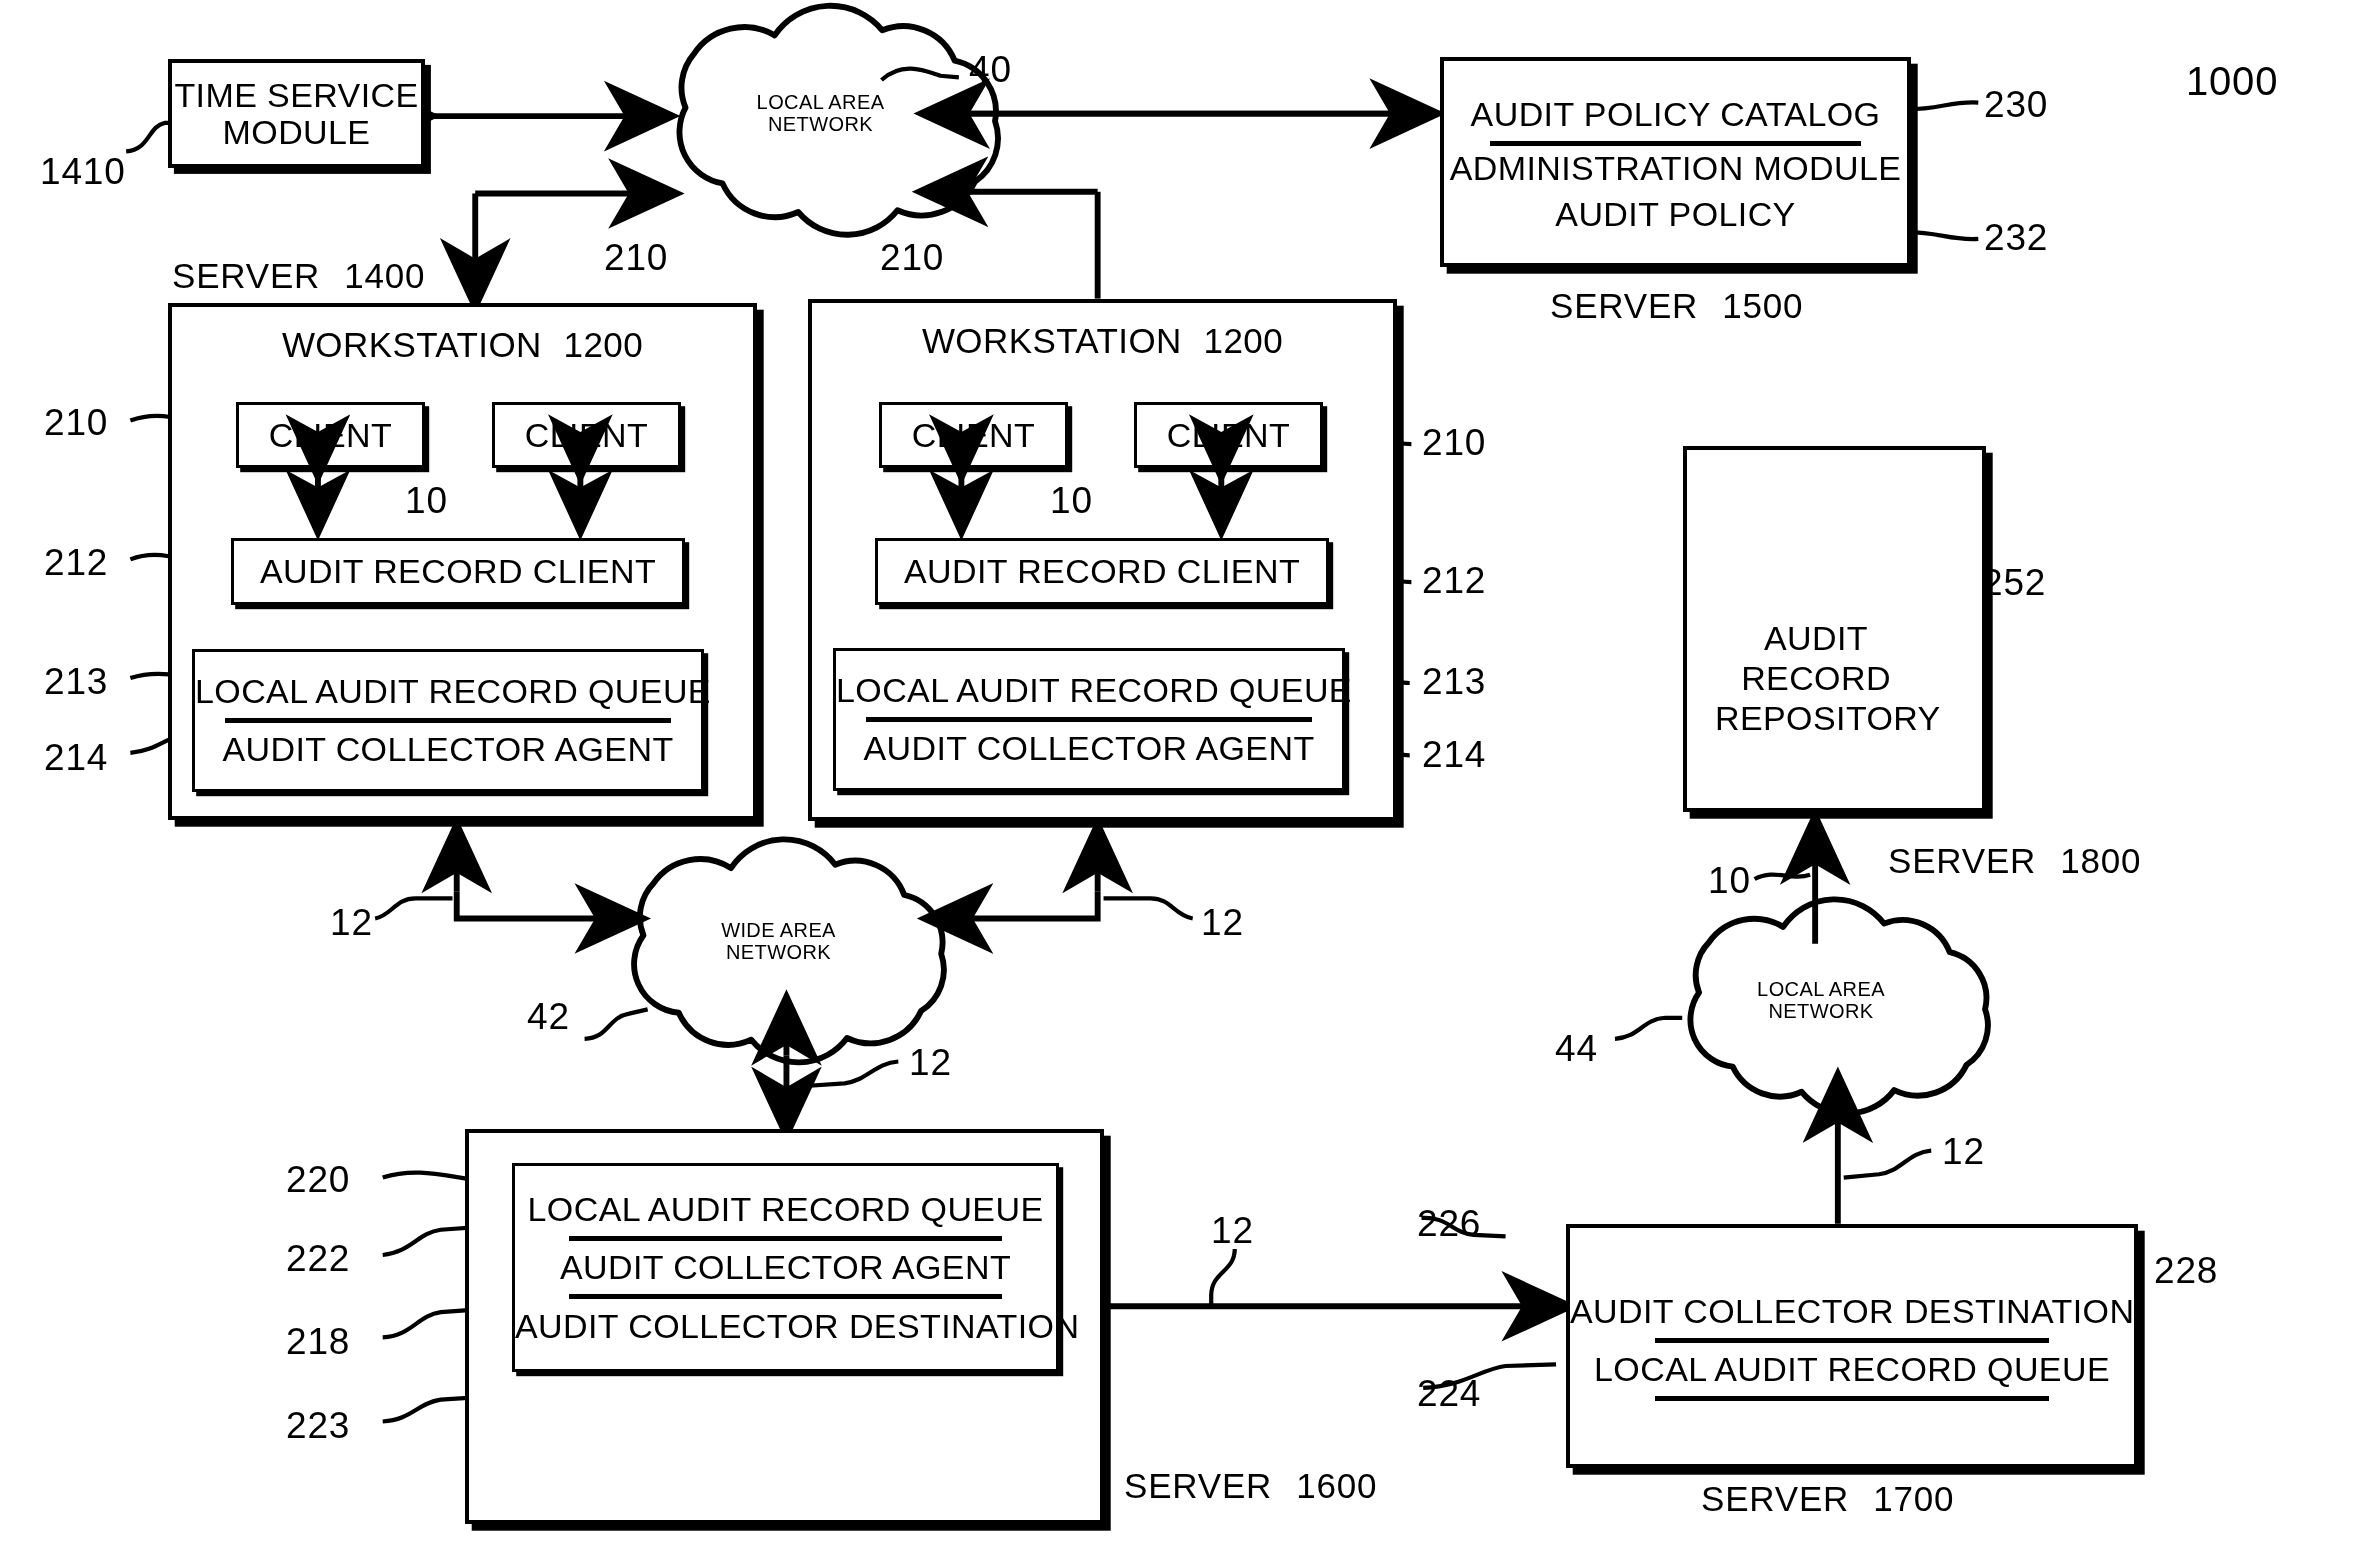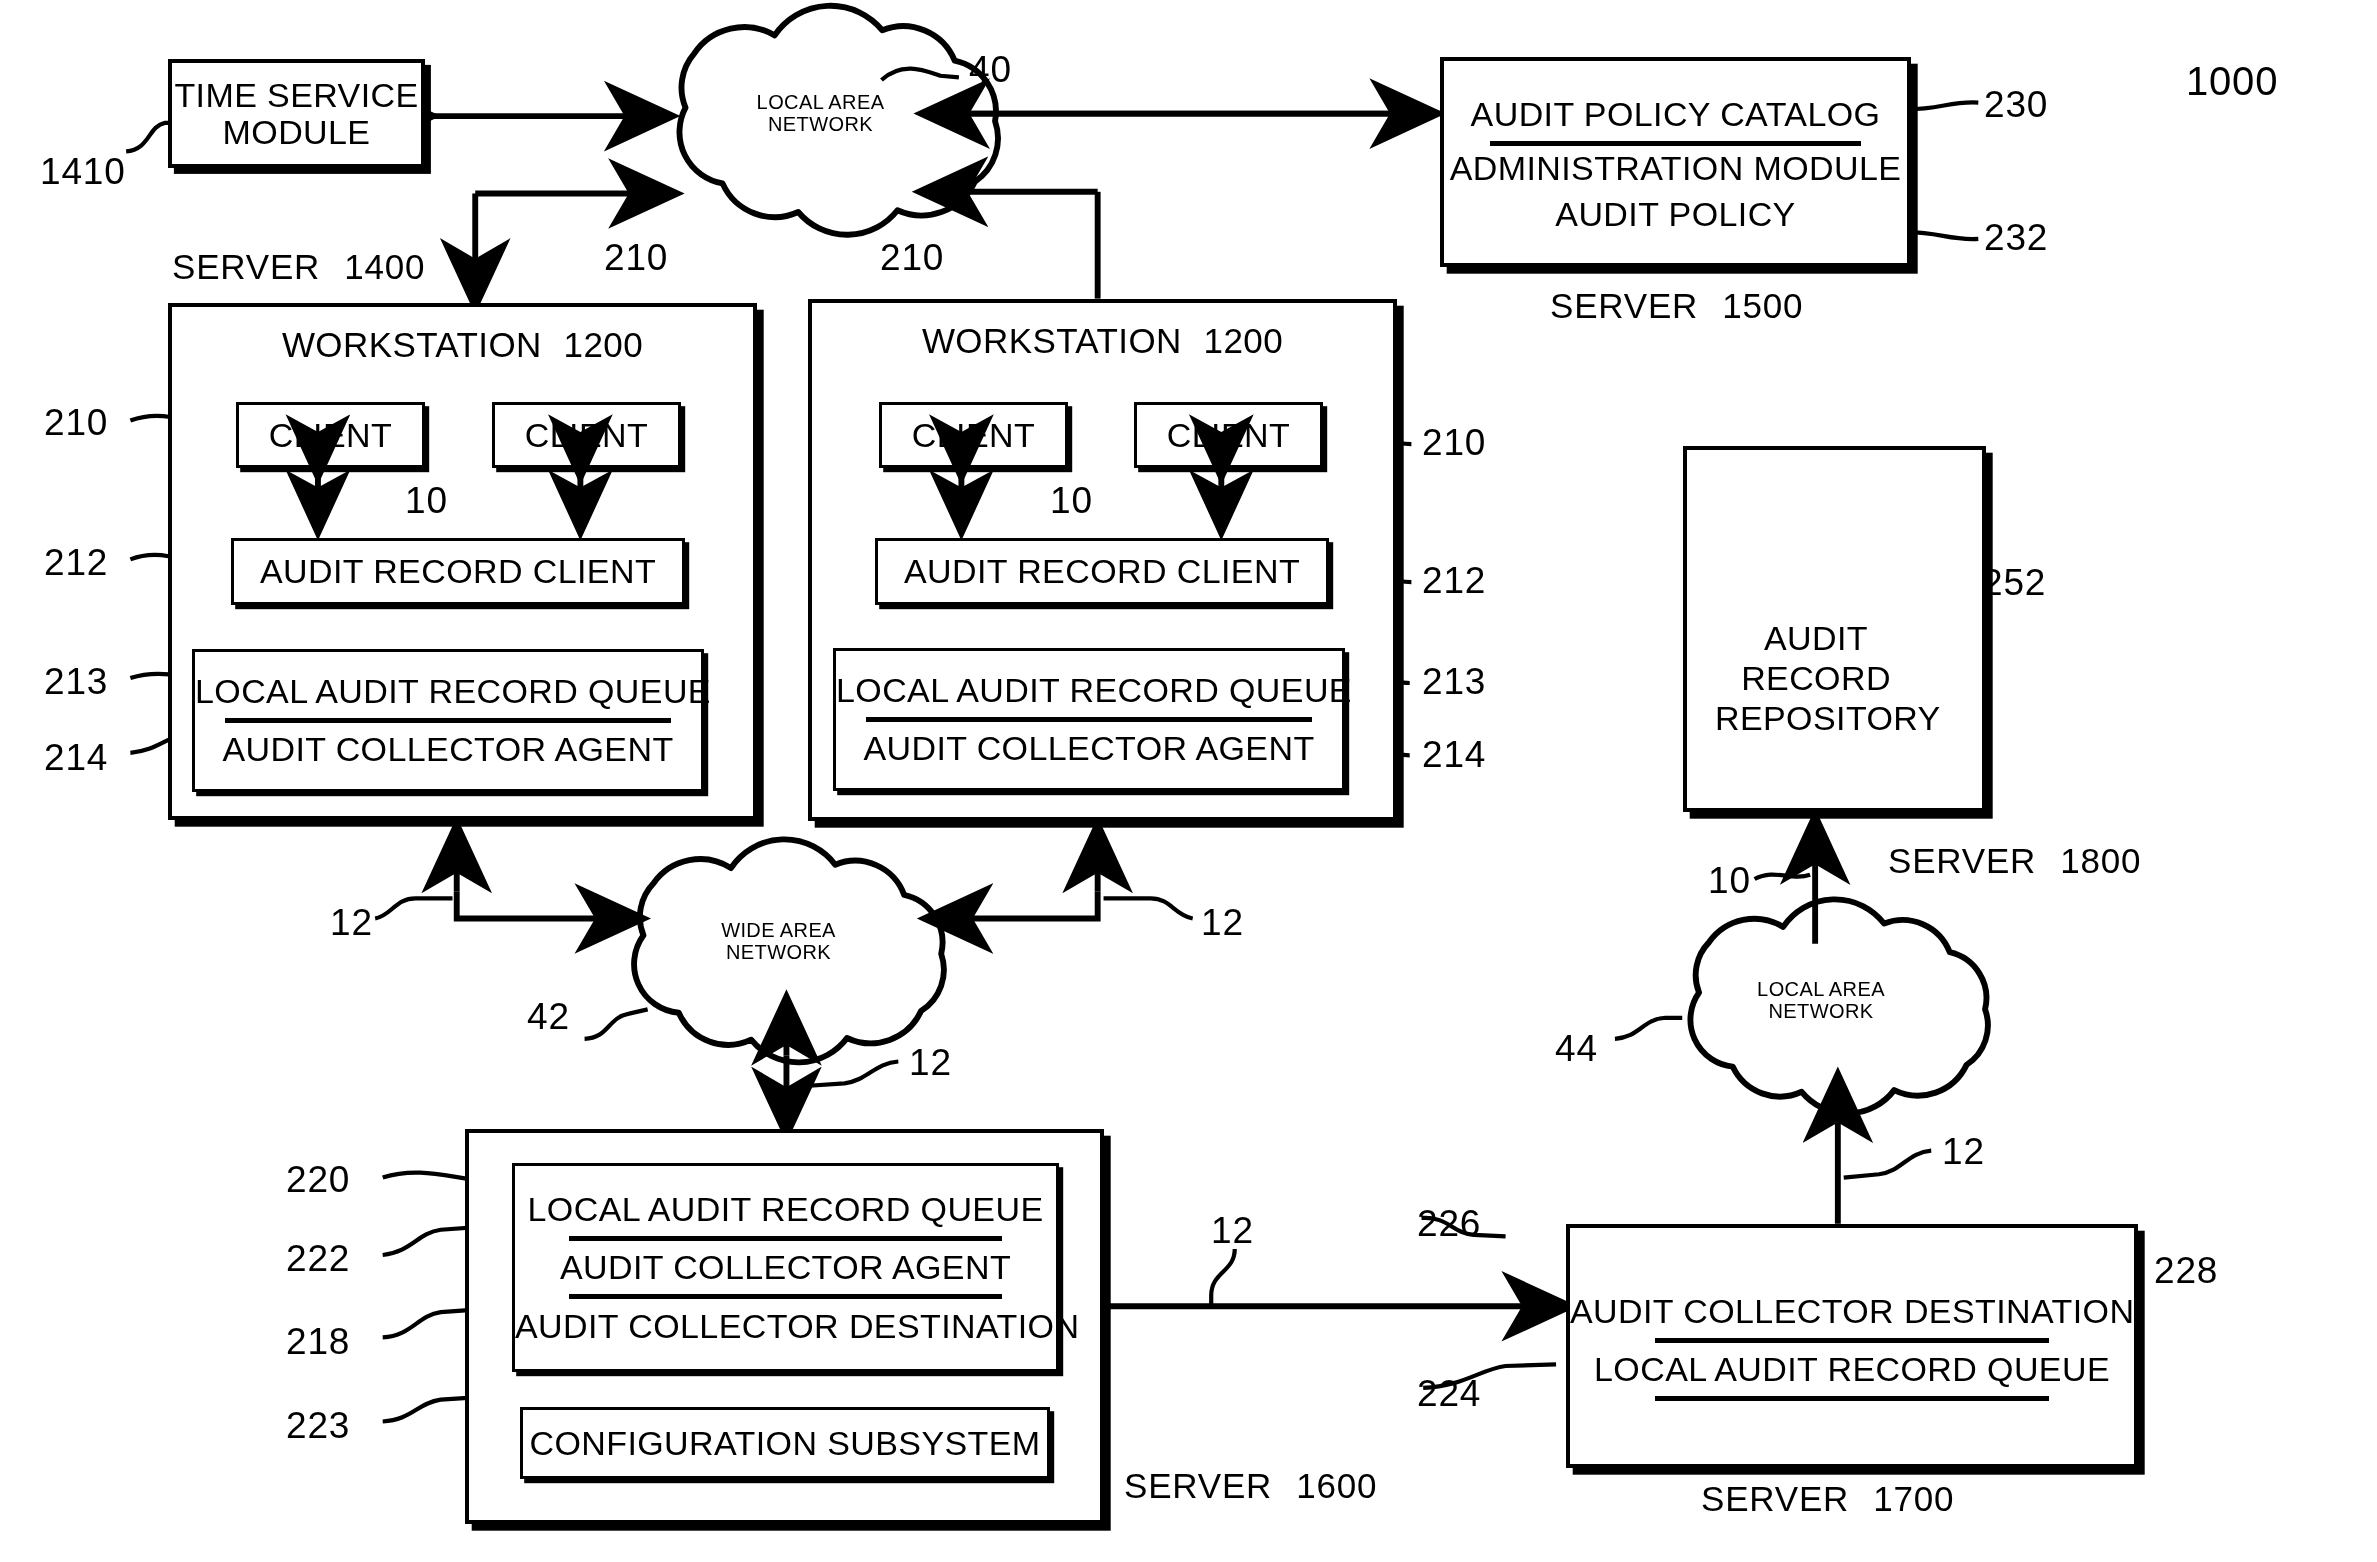--- a/index.html
+++ b/index.html
@@ -256,21 +256,21 @@
       <div class="cell lbl t40" style="padding-bottom:0;">AUDIT POLICY</div>
     </div>
   </div>
   <div class="ftext num" style="left:1984px;top:84px;">230</div>
   <div class="ftext num" style="left:1984px;top:217px;">232</div>
   <div class="ftext cap" style="left:1550px;top:286px;">
     <span>SERVER</span>
     <span class="uline" style="margin-left:13.5px;">1500</span>
   </div>
 
-  <div class="ftext cap" style="left:172px;top:247px;">
+  <div class="ftext cap" style="left:172px;top:256px;">
     <span>SERVER</span>
     <span class="uline" style="margin-left:13.5px;">1400</span>
   </div>
 
   <div class="box outer" style="left:168px;top:303px;width:589px;height:517px;justify-content:flex-start;">
     <div class="lbl t42" style="margin-top:18.5px;">
       <span>WORKSTATION</span>
       <span class="uline" style="margin-left:11.8px;">1200</span>
     </div>
   </div>
@@ -355,23 +355,20 @@
 
   <div class="box thin" style="left:512px;top:1163px;width:547px;height:209px;">
     <div class="stack">
       <div class="cell lbl t40">LOCAL AUDIT RECORD QUEUE</div>
       <div class="rule" style="width:80%;"></div>
       <div class="cell lbl t40">AUDIT COLLECTOR AGENT</div>
       <div class="rule" style="width:80%;"></div>
       <div class="cell lbl t40">AUDIT COLLECTOR DESTINATION</div>
     </div>
   </div>
-  <div class="box thin" style="left:520px;top:1407px;width:530px;height:72px;">
-    <div class="lbl t40">CONFIGURATION SUBSYSTEM</div>
-  </div>
   <div class="ftext num" style="left:286px;top:1159px;">220</div>
   <div class="ftext num" style="left:286px;top:1238px;">222</div>
   <div class="ftext num" style="left:286px;top:1321px;">218</div>
   <div class="ftext num" style="left:286px;top:1405px;">223</div>
   <div class="ftext cap" style="left:1124px;top:1466px;">
     <span>SERVER</span>
     <span class="uline" style="margin-left:13.5px;">1600</span>
   </div>
 
   <div class="box outer" style="left:1566px;top:1224px;width:572px;height:244px;">

